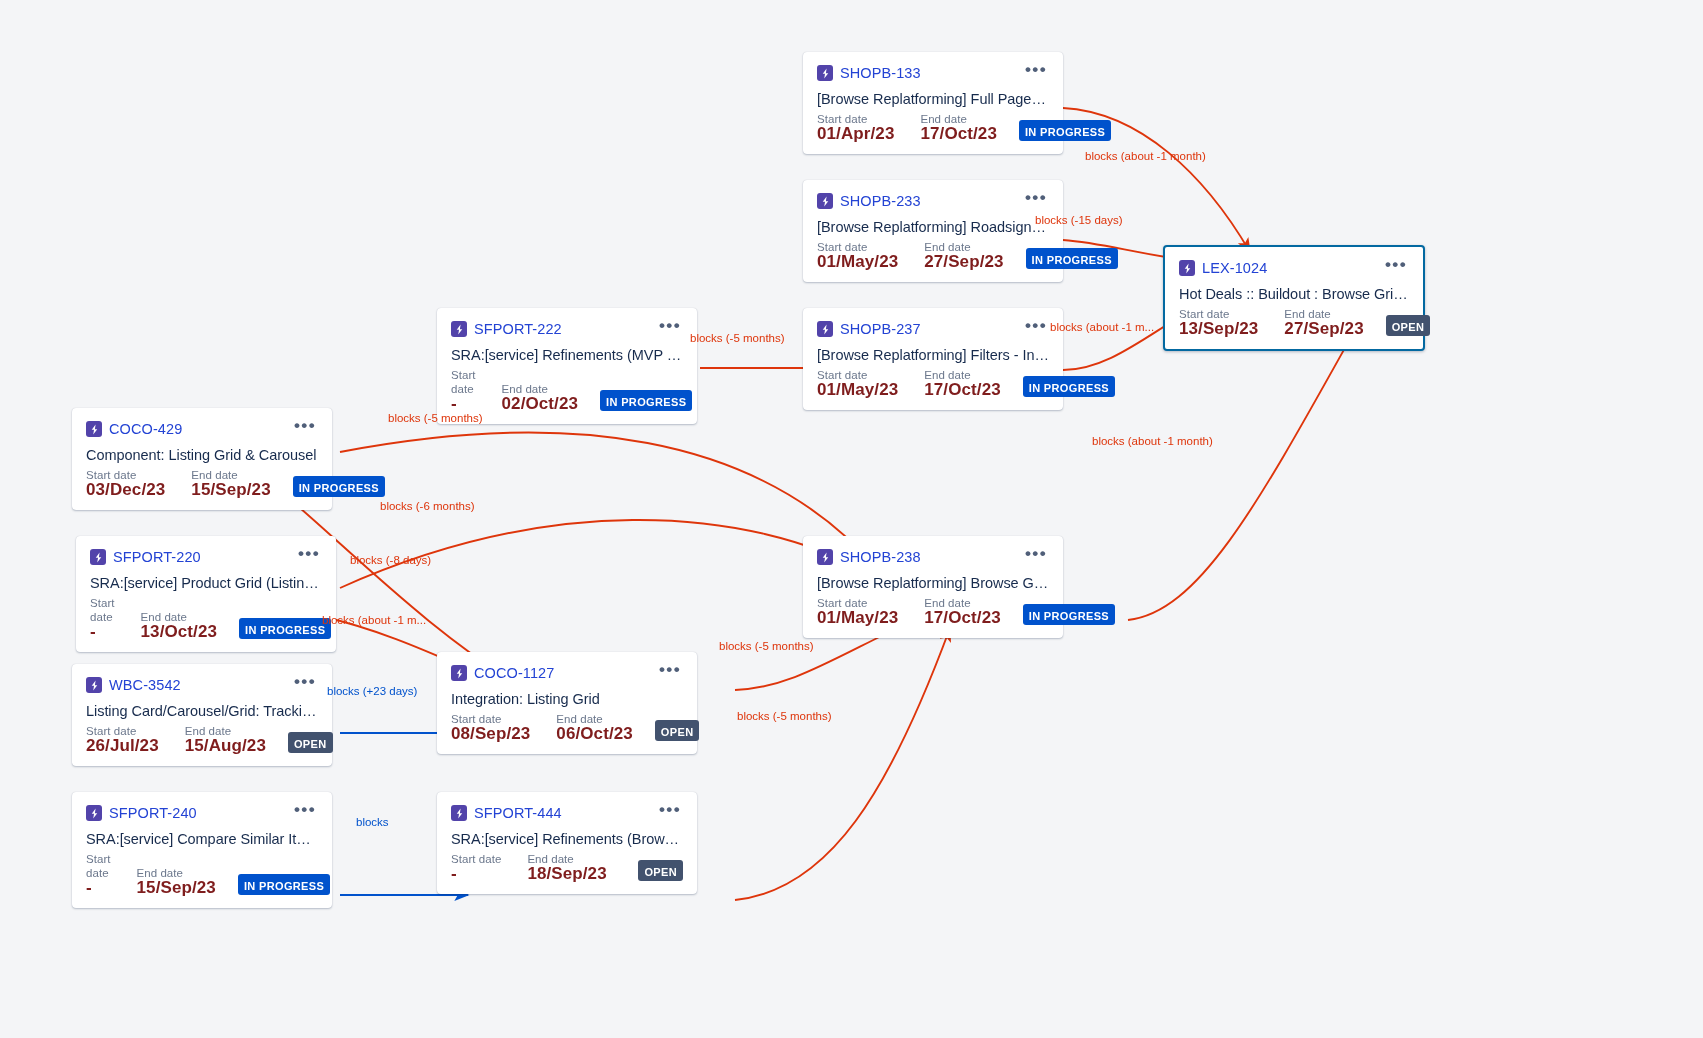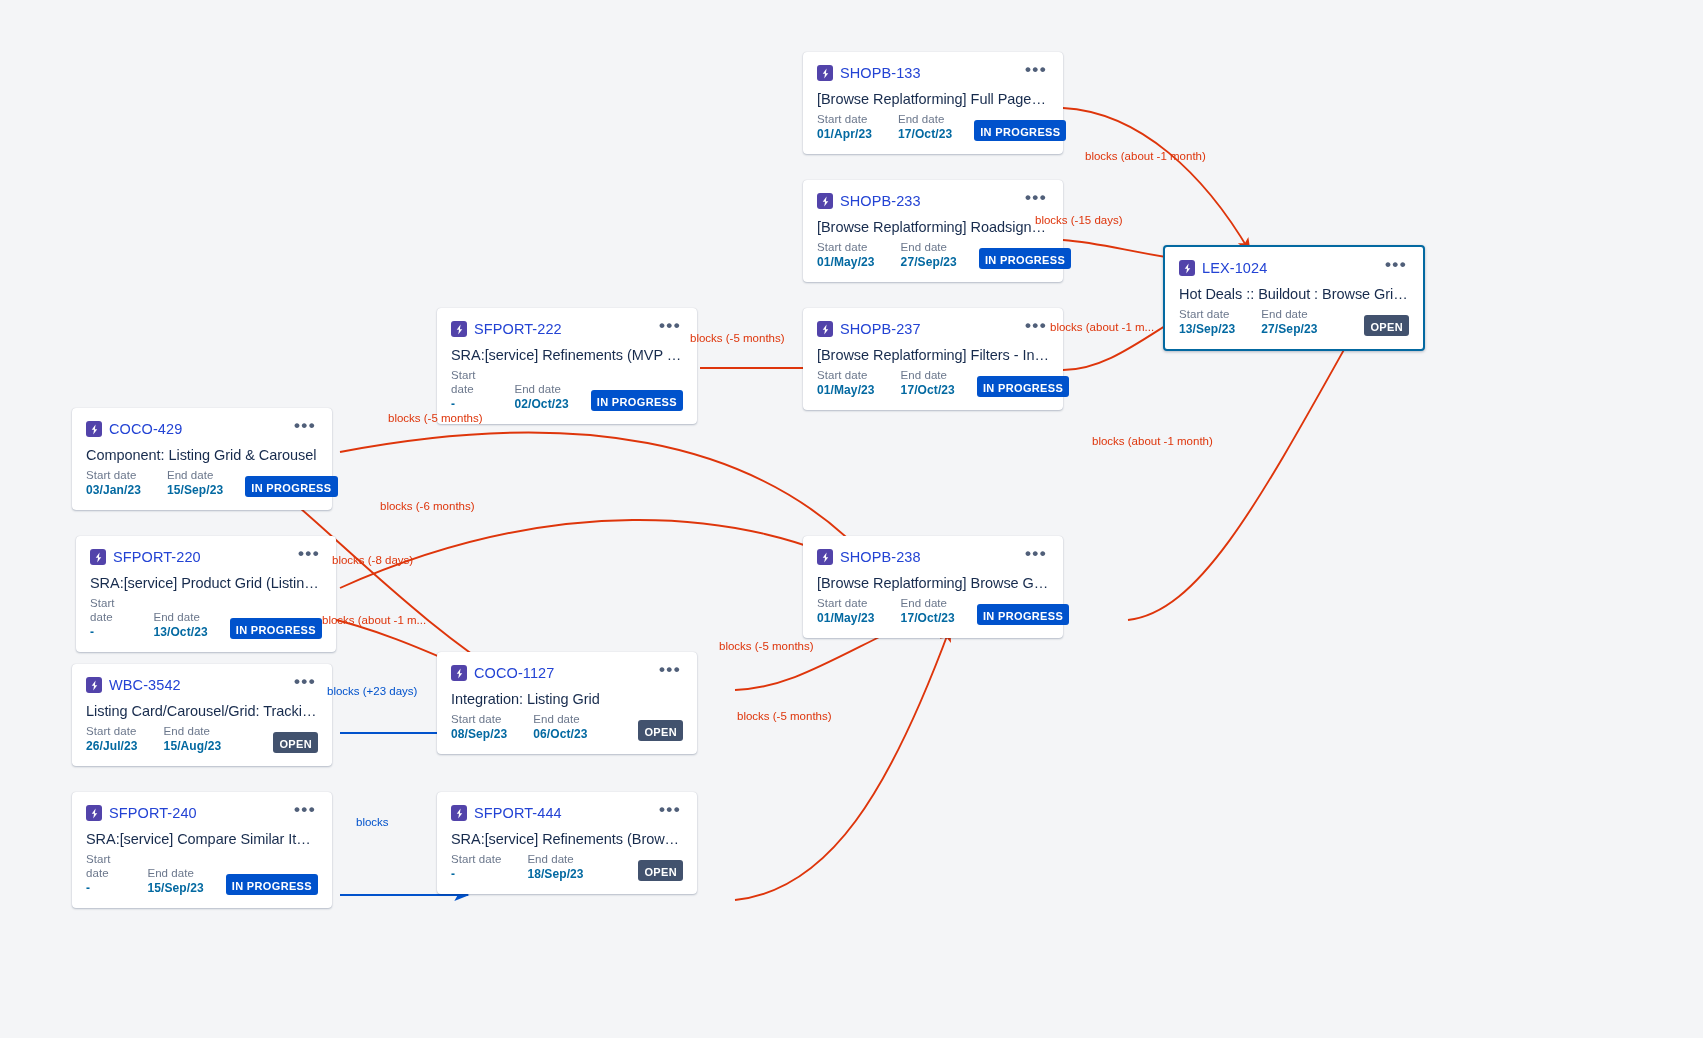--- a/index.html
+++ b/index.html
@@ -52,21 +52,21 @@
     white-space:nowrap;overflow:hidden;text-overflow:ellipsis;
     letter-spacing:-.05px;
   }
   .dates-row{
     margin-top:5px;
     display:flex;align-items:flex-end;
   }
   .datecol{margin-right:22px;}
   .datecol.wide{margin-right:26px;}
   .dlabel{font-size:11.5px;color:#6b778c;line-height:14px;letter-spacing:.05px;}
-  .dval{font-size:12px;color:#0369a1;font-weight:700;line-height:16px;letter-spacing:.1px;}
+  .dval{font-size:17px;color:#7f1d1d;font-weight:700;line-height:16px;letter-spacing:.1px;}
   .badge{
     margin-left:auto;
     font-size:11px;font-weight:700;letter-spacing:.35px;
     color:#ffffff;border-radius:3px;padding:6px 6px 3px 6px;
     line-height:12px;white-space:nowrap;align-self:flex-end;
     margin-bottom:1px;
   }
   .badge.inprogress{background:#0052cc;}
   .badge.open{background:#42526e;}
 
@@ -268,21 +268,21 @@
             </svg>
         </span>
         <span class="key">COCO-429</span>
       </div>
       <span class="more">•••</span>
     </div>
     <div class="summary">Component: Listing Grid &amp; Carousel</div>
     <div class="dates-row">
       <div class="datecol wide">
         <div class="dlabel">Start date</div>
-        <div class="dval">03/Jan/23</div>
+        <div class="dval">03/Dec/23</div>
       </div>
       <div class="datecol">
         <div class="dlabel">End date</div>
         <div class="dval">15/Sep/23</div>
       </div>
       <span class="badge inprogress">IN PROGRESS</span>
     </div>
   </div>
 
   <div class="card" style="left:76px;top:536px;">
@@ -441,20 +441,20 @@
     </div>
   </div>
 
   <div class="edge-label" style="left:1085px;top:150px;">blocks (about -1 month)</div>
   <div class="edge-label" style="left:1035px;top:214px;">blocks (-15 days)</div>
   <div class="edge-label" style="left:690px;top:332px;">blocks (-5 months)</div>
   <div class="edge-label" style="left:1050px;top:321px;">blocks (about -1 m...</div>
   <div class="edge-label" style="left:388px;top:412px;">blocks (-5 months)</div>
   <div class="edge-label" style="left:1092px;top:435px;">blocks (about -1 month)</div>
   <div class="edge-label" style="left:380px;top:500px;">blocks (-6 months)</div>
-  <div class="edge-label" style="left:332px;top:554px;">blocks (-8 days)</div>
+  <div class="edge-label" style="left:350px;top:554px;">blocks (-8 days)</div>
   <div class="edge-label" style="left:322px;top:614px;">blocks (about -1 m...</div>
   <div class="edge-label" style="left:719px;top:640px;">blocks (-5 months)</div>
   <div class="edge-label blue" style="left:327px;top:685px;">blocks (+23 days)</div>
   <div class="edge-label" style="left:737px;top:710px;">blocks (-5 months)</div>
   <div class="edge-label blue" style="left:356px;top:816px;">blocks</div>
 
 </div>
 
 </body></html>

